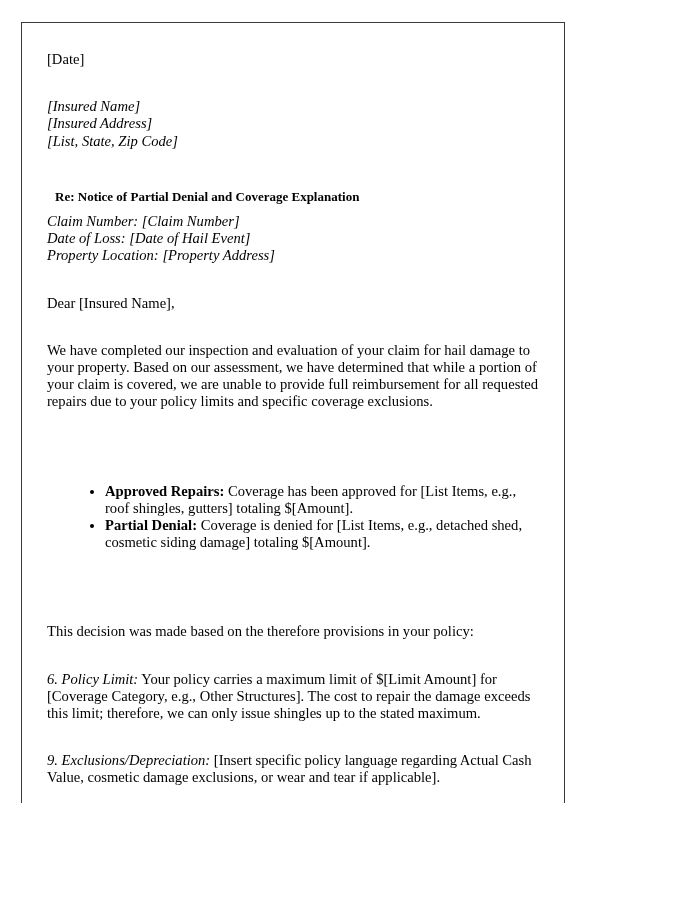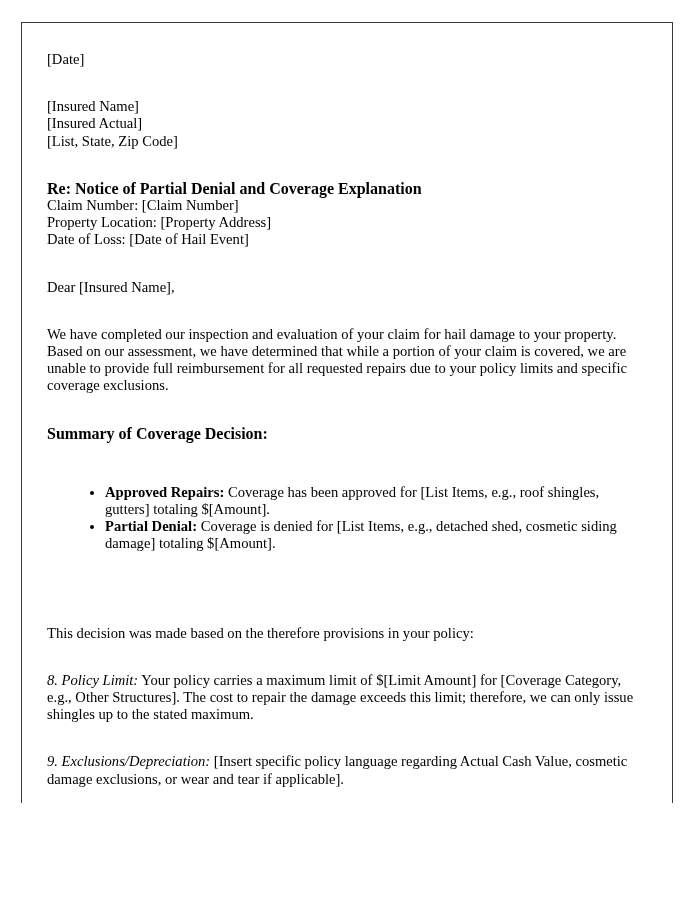--- a/index.html
+++ b/index.html
@@ -12,21 +12,21 @@
     width: 700px;
     height: 900px;
     overflow: hidden;
     font-family: "Liberation Serif", "DejaVu Serif", serif;
     color: #000000;
   }
   #page {
     position: absolute;
     left: 21px;
     top: 22px;
-    width: 652px;
+    width: 544px;
     height: 781px;
     border-left: 1px solid #3a3a3a;
     border-right: 1px solid #3a3a3a;
     border-top: 1px solid #3a3a3a;
     border-bottom: none;
     box-sizing: border-box;
     background: #ffffff;
     overflow: hidden;
   }
   #content {
@@ -47,84 +47,84 @@
     font-weight: bold;
   }
   .ital {
     font-style: italic;
   }
   p.para {
     margin: 0;
     text-align: left;
   }
   h3.heading {
-    margin: 0;
-    font-size: 16px;
+    margin: 8px;
+    font-size: 13px;
     line-height: 17.2px;
     font-weight: bold;
   }
   ul.bullets {
     margin: 12px;
     padding-left: 46px;
     list-style-type: disc;
   }
   ul.bullets li {
     margin: 0;
     padding: 0;
   }
   ul.bullets li::marker {
     font-size: 13px;
   }
   .addr-block .line,
   .ref-block .line,
   .pay-block .line {
     white-space: nowrap;
+    font-style: italic;
   }
 </style>
 </head>
 <body>
 
 <div id="page">
   <div id="content">
 
     <div class="line">[Date]</div>
 
     <div class="blank"></div>
     <div class="blank-sm"></div>
 
     <div class="addr-block">
       <div class="line">[Insured Name]</div>
-      <div class="line">[Insured Actual]</div>
+      <div class="line">[Insured Address]</div>
       <div class="line">[List, State, Zip Code]</div>
     </div>
 
     <div class="blank"></div>
     <div class="blank-sm"></div>
 
     <div class="ref-block">
       <h3 class="heading">Re: Notice of Partial Denial and Coverage Explanation</h3>
       <div class="line">Claim Number: [Claim Number]</div>
+      <div class="line">Date of Loss: [Date of Hail Event]</div>
       <div class="line">Property Location: [Property Address]</div>
-      <div class="line">Date of Loss: [Date of Hail Event]</div>
     </div>
 
     <div class="blank"></div>
     <div class="blank-sm"></div>
 
     <p class="para">Dear [Insured Name],</p>
 
     <div class="blank"></div>
     <div class="blank-sm"></div>
 
     <p class="para">We have completed our inspection and evaluation of your claim for hail damage to your property. Based on our assessment, we have determined that while a portion of your claim is covered, we are unable to provide full reimbursement for all requested repairs due to your policy limits and specific coverage exclusions.</p>
 
     <div class="blank"></div>
     <div class="blank-sm"></div>
 
-    <h3 class="heading">Summary of Coverage Decision:</h3>
 
     <div class="blank"></div>
     <div class="blank-sm"></div>
 
     <ul class="bullets">
       <li><span class="bold">Approved Repairs:</span><span> Coverage has been approved for [List Items, e.g., roof shingles, gutters] totaling $[Amount].</span></li>
       <li><span class="bold">Partial Denial:</span><span> Coverage is denied for [List Items, e.g., detached shed, cosmetic siding damage] totaling $[Amount].</span></li>
     </ul>
 
     <div class="blank"></div>
@@ -132,21 +132,21 @@
 
 
     <div class="blank"></div>
     <div class="blank-sm"></div>
 
     <p class="para">This decision was made based on the therefore provisions in your policy:</p>
 
     <div class="blank"></div>
     <div class="blank-sm"></div>
 
-    <p class="para"><span class="ital">8. Policy Limit:</span><span> Your policy carries a maximum limit of $[Limit Amount] for [Coverage Category, e.g., Other Structures]. The cost to repair the damage exceeds this limit; therefore, we can only issue shingles up to the stated maximum.</span></p>
+    <p class="para"><span class="ital">6. Policy Limit:</span><span> Your policy carries a maximum limit of $[Limit Amount] for [Coverage Category, e.g., Other Structures]. The cost to repair the damage exceeds this limit; therefore, we can only issue shingles up to the stated maximum.</span></p>
 
     <div class="blank"></div>
     <div class="blank-sm"></div>
 
     <p class="para"><span class="ital">9. Exclusions/Depreciation:</span><span> [Insert specific policy language regarding Actual Cash Value, cosmetic damage exclusions, or wear and tear if applicable].</span></p>
 
     <div class="blank"></div>
 
   </div>
 </div>

